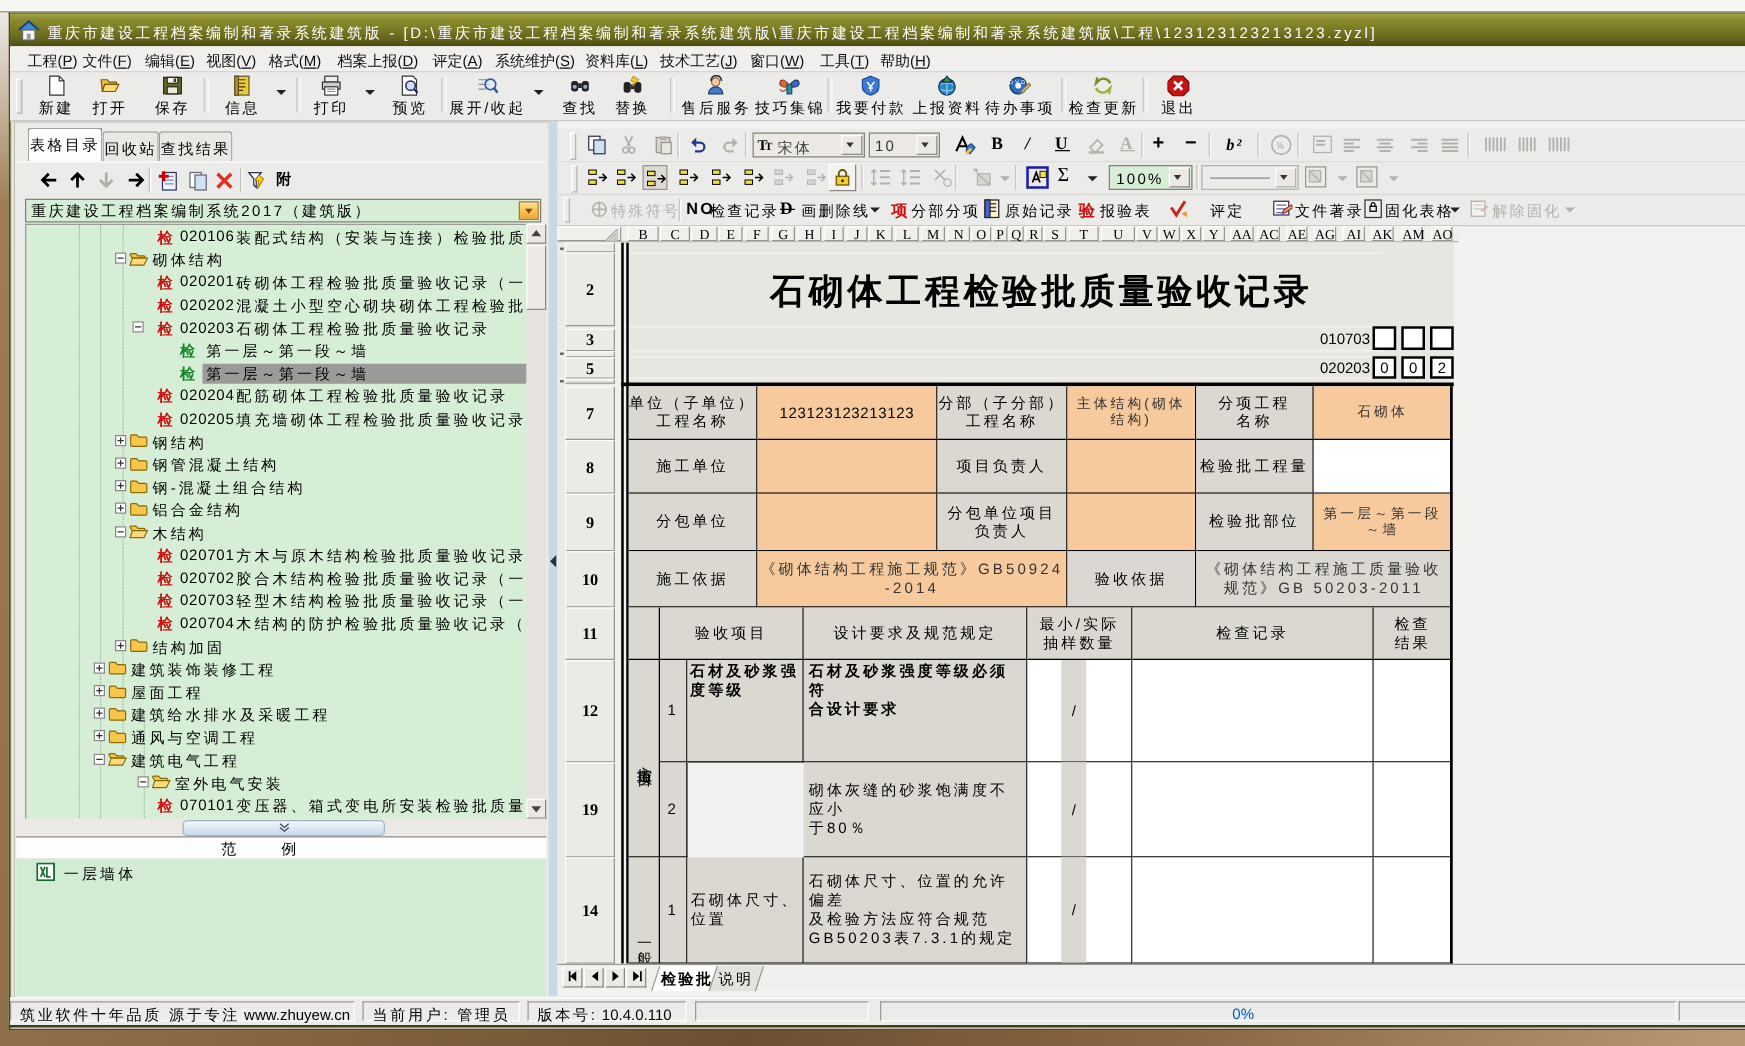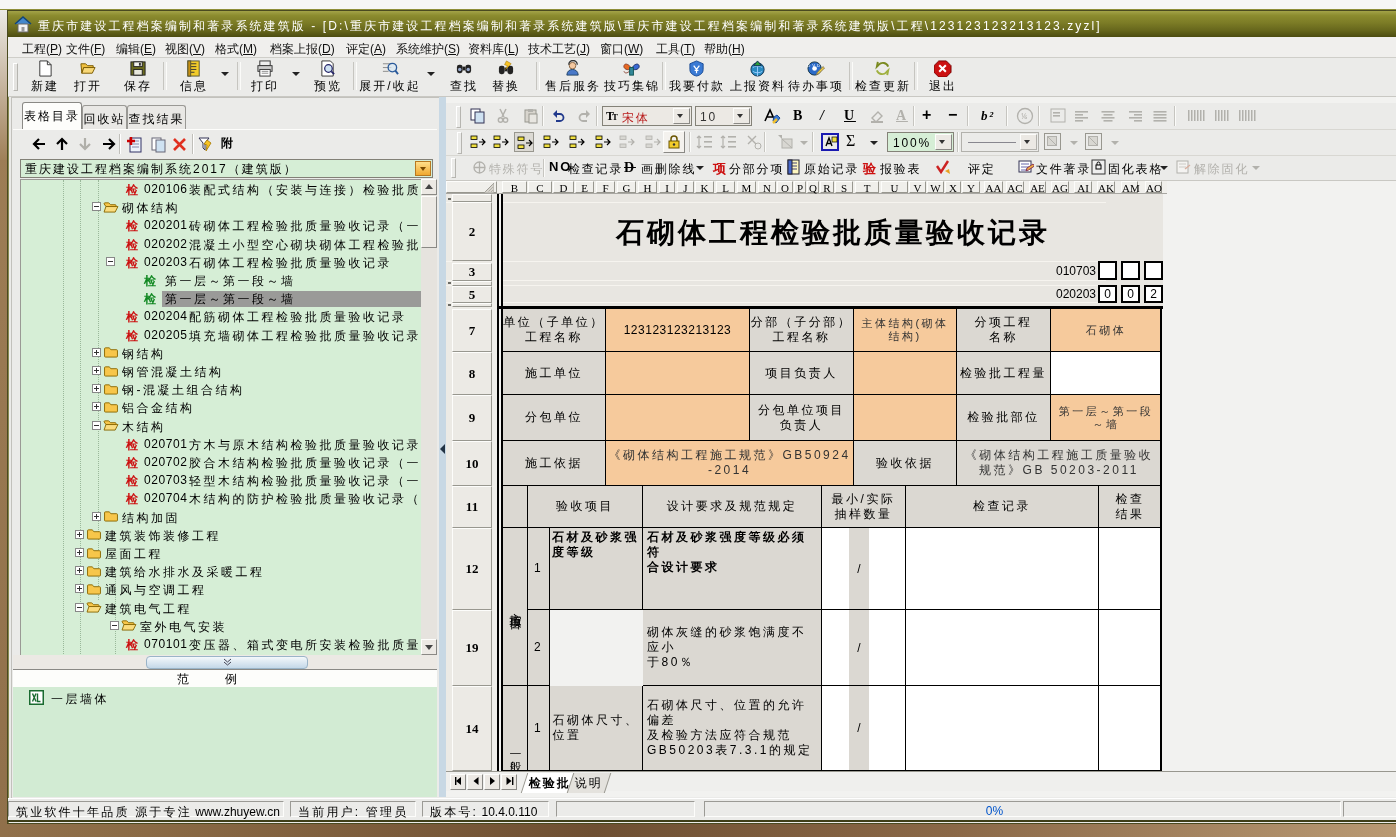--- a/index.html
+++ b/index.html
@@ -476,21 +476,21 @@
         <path d="M7 2L3 6l4 4z" fill="#223a8c"></path>
       </svg>
 <svg class="fi" style="left:131px;top:5px" width="16" height="16" viewBox="0 0 16 16">
         <path d="M12 6H6a3.5 3.5 0 000 7h4" stroke="#b2b1ac" stroke-width="1.8" fill="none"></path>
         <path d="M9 2l4 4-4 4z" fill="#b2b1ac"></path>
       </svg>
 <div class="fi" style="left:150px;top:3px;width:1px;height:20px;background:#c6c5c0;box-shadow:1px 0 0 #fbfbf9"></div>
 <div class="combo" style="left:156px;top:3px;width:90px;height:20px;background:#ece9e4">
         <span style="position:absolute;left:3px;top:2px;font-weight:bold;font-family:serif">T</span>
         <span style="position:absolute;left:9px;top:5px;font-size:9px;font-weight:bold;font-family:serif">T</span>
-        <span style="position:absolute;left:19px;top:3px;color:#b91c1c">宋体</span>
+        <span style="position:absolute;left:19px;top:3px;color:#404040">宋体</span>
         <div class="cbtn"></div>
       </div>
 <div class="combo" style="left:249px;top:3px;width:57px;height:20px;background:#ece9e4">
         <span style="position:absolute;left:4px;top:3px;color:#333">10</span>
         <div class="cbtn"></div>
       </div>
 <svg class="fi" style="left:317px;top:4px" width="18" height="18" viewBox="0 0 18 18">
         <path d="M2 14l5-11 5 11M4.5 10h5" stroke="#000" stroke-width="1.6" fill="none"></path>
         <path d="M11 10l3-2 3 3-4 5-3-2z" fill="#3a7ad4" stroke="#1a4a94"></path>
         <path d="M10 16l4-4" stroke="#f0c030" stroke-width="2.5"></path>

